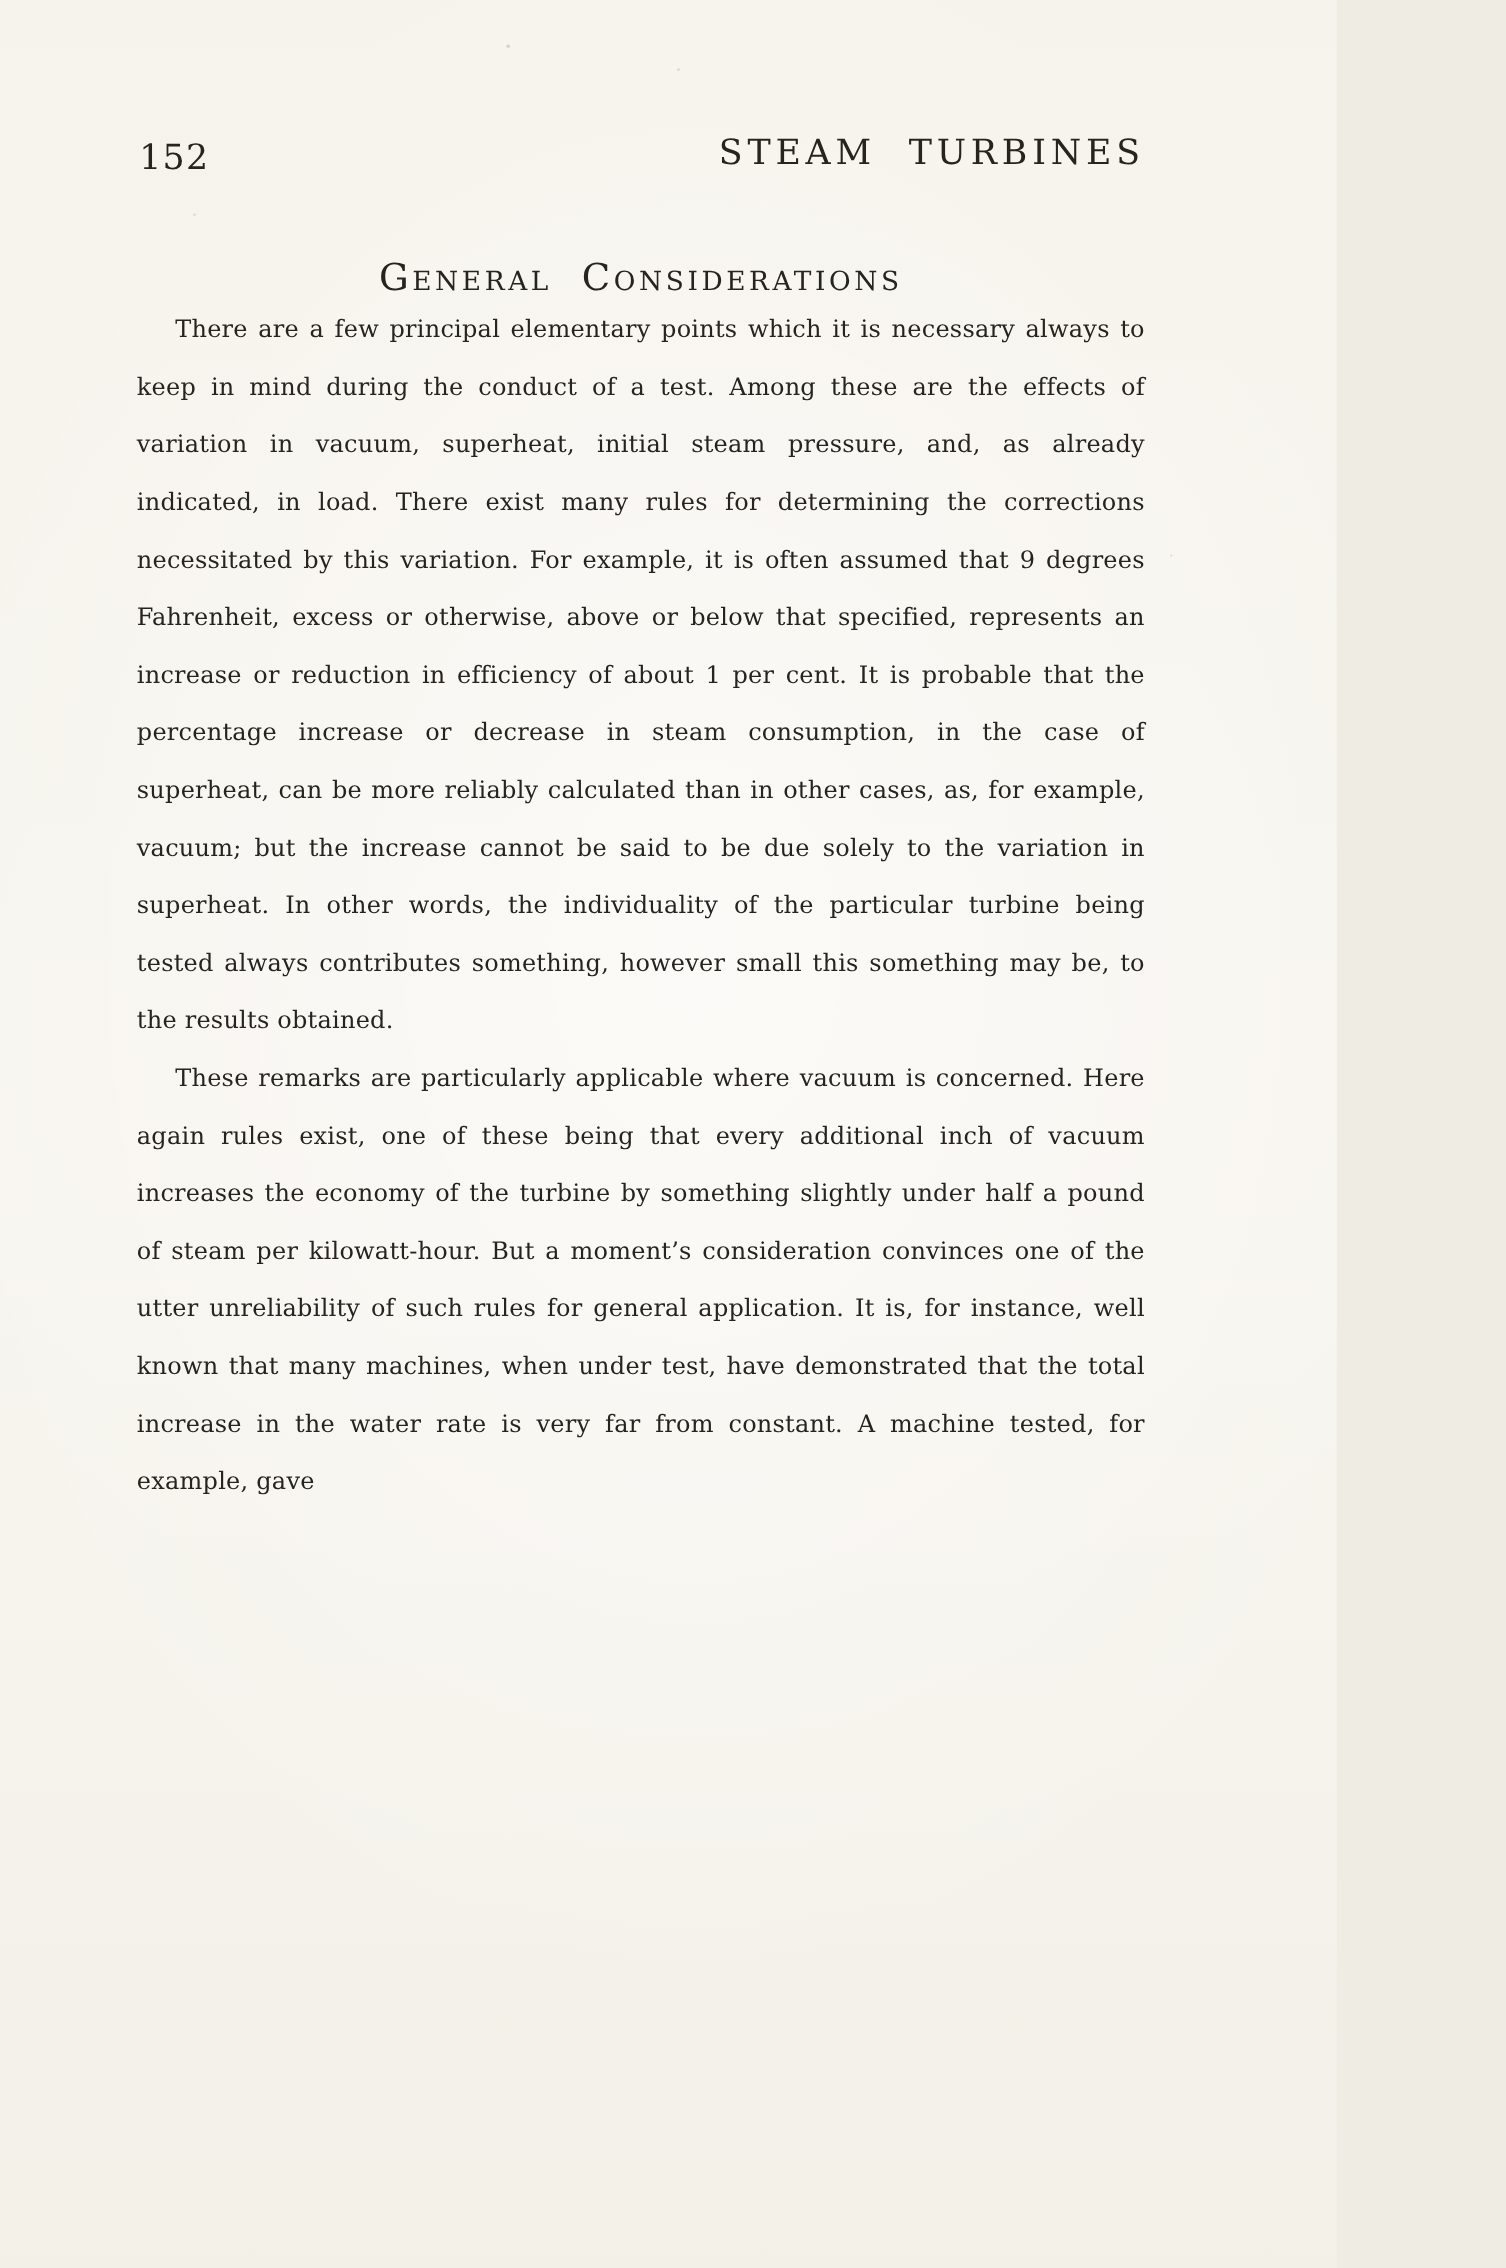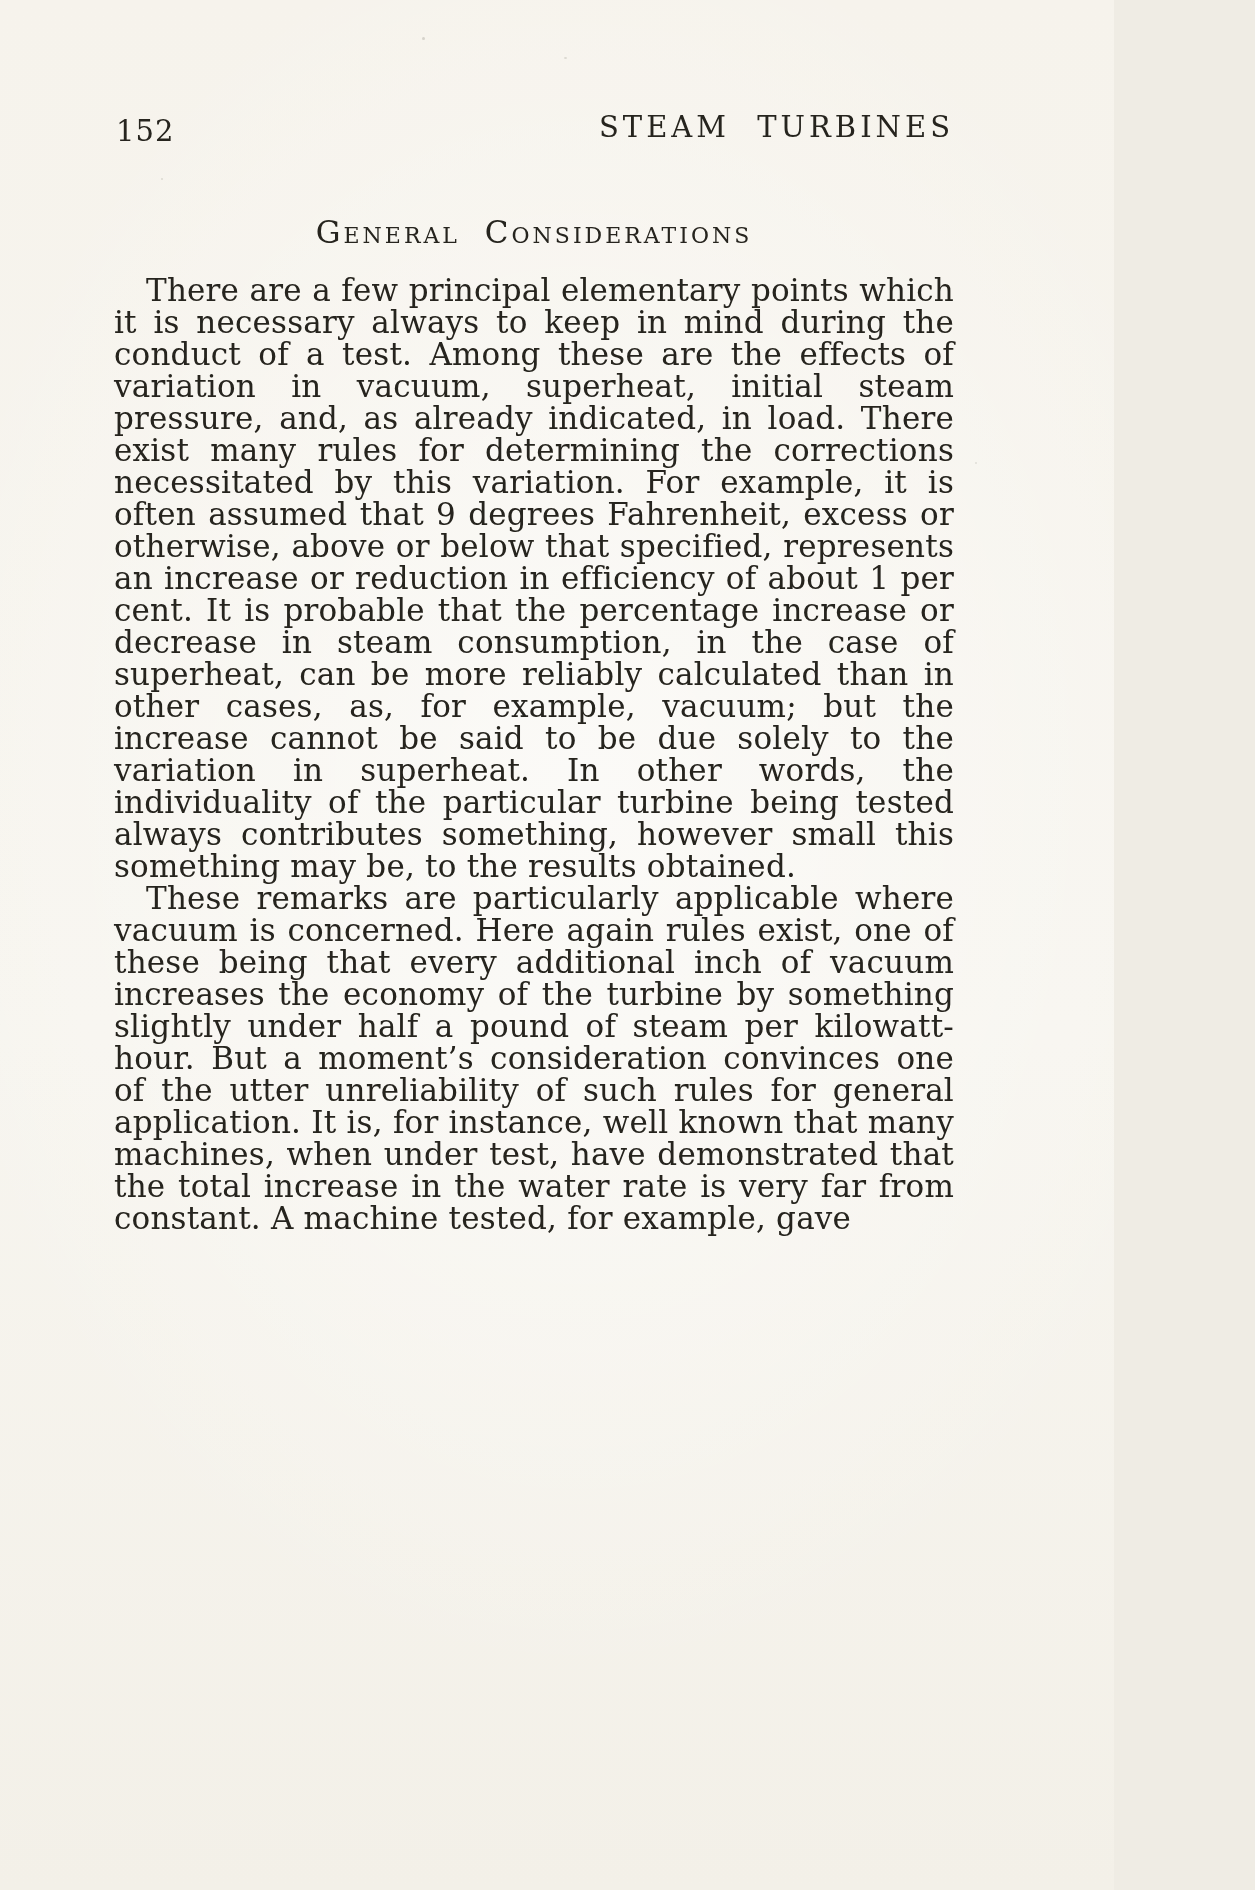--- a/index.html
+++ b/index.html
@@ -64,23 +64,22 @@
   }
   .section-heading {
     margin-top: 60px;
     text-align: center;
     font-variant: small-caps;
     font-size: 31px;
     letter-spacing: 3px;
     word-spacing: 12px;
   }
   .body-text {
-    margin-top: 24px;
-    font-size: 31px;
-    line-height: 32px;
+    font-size: 20px;
+    line-height: 48px;
     text-align: justify;
     letter-spacing: 0.2px;
   }
   .body-text p {
     margin: 0;
     text-indent: 32px;
   }
 </style>
 </head>
 <body>

